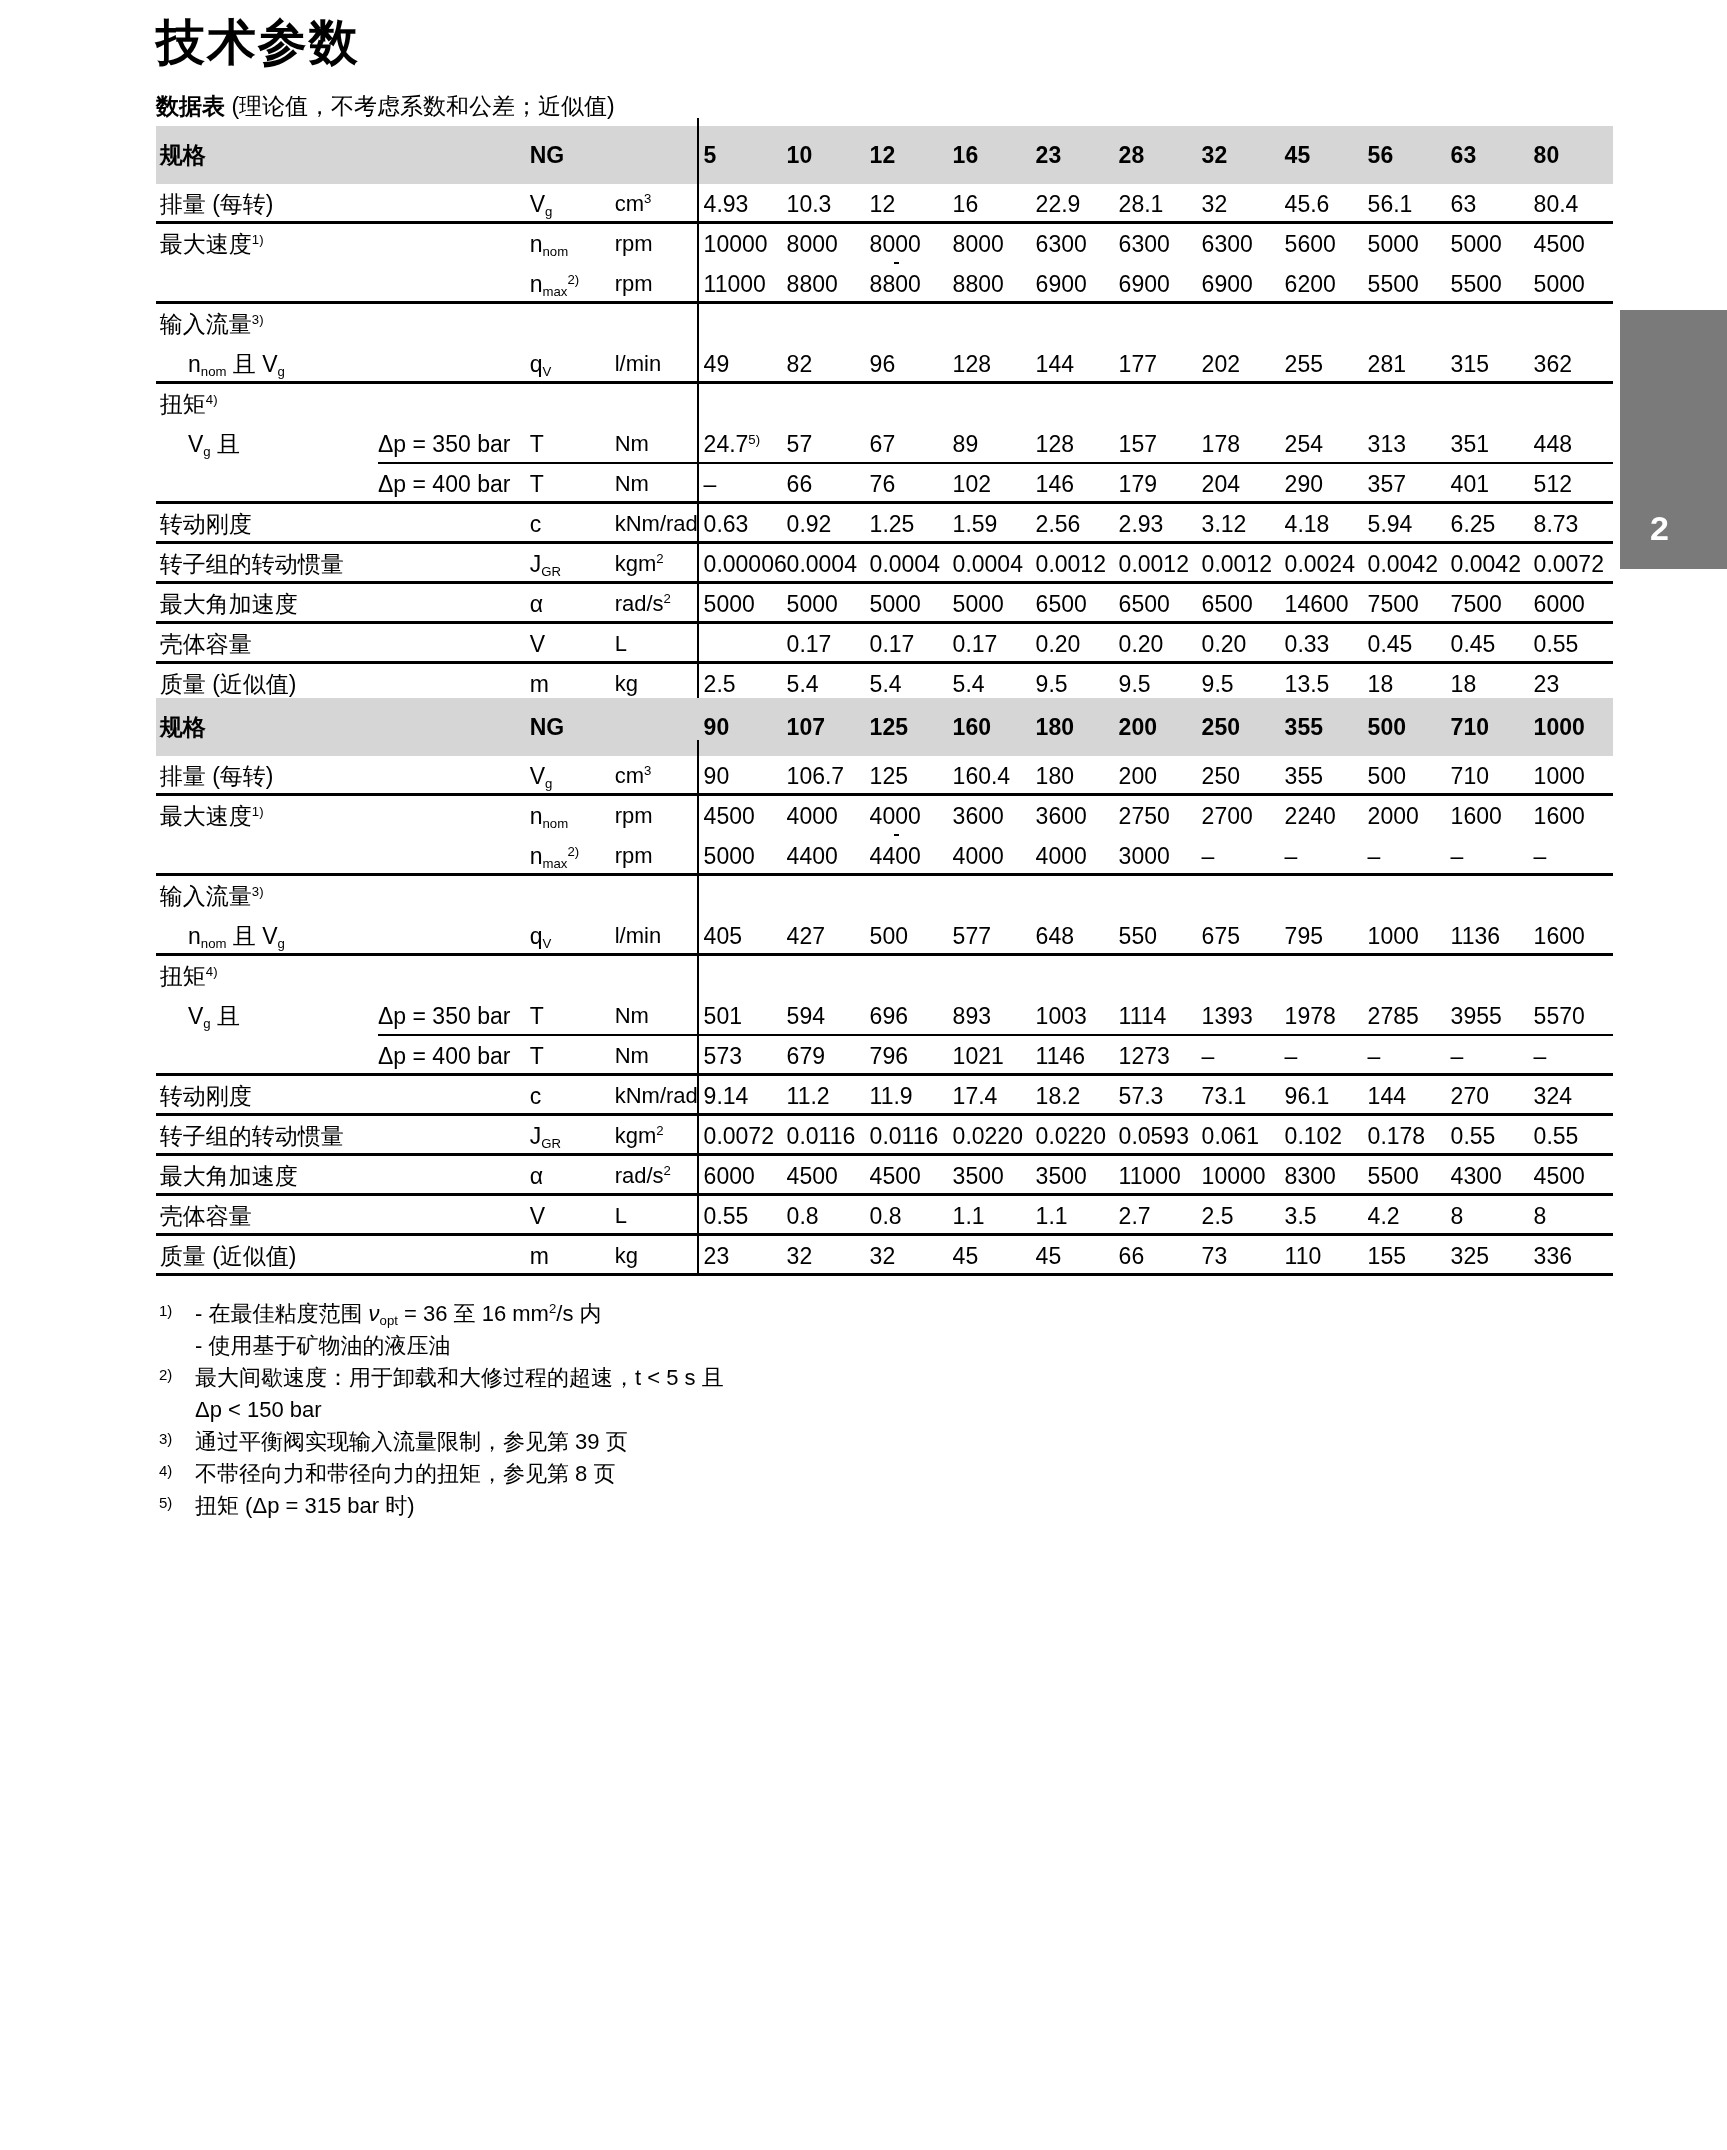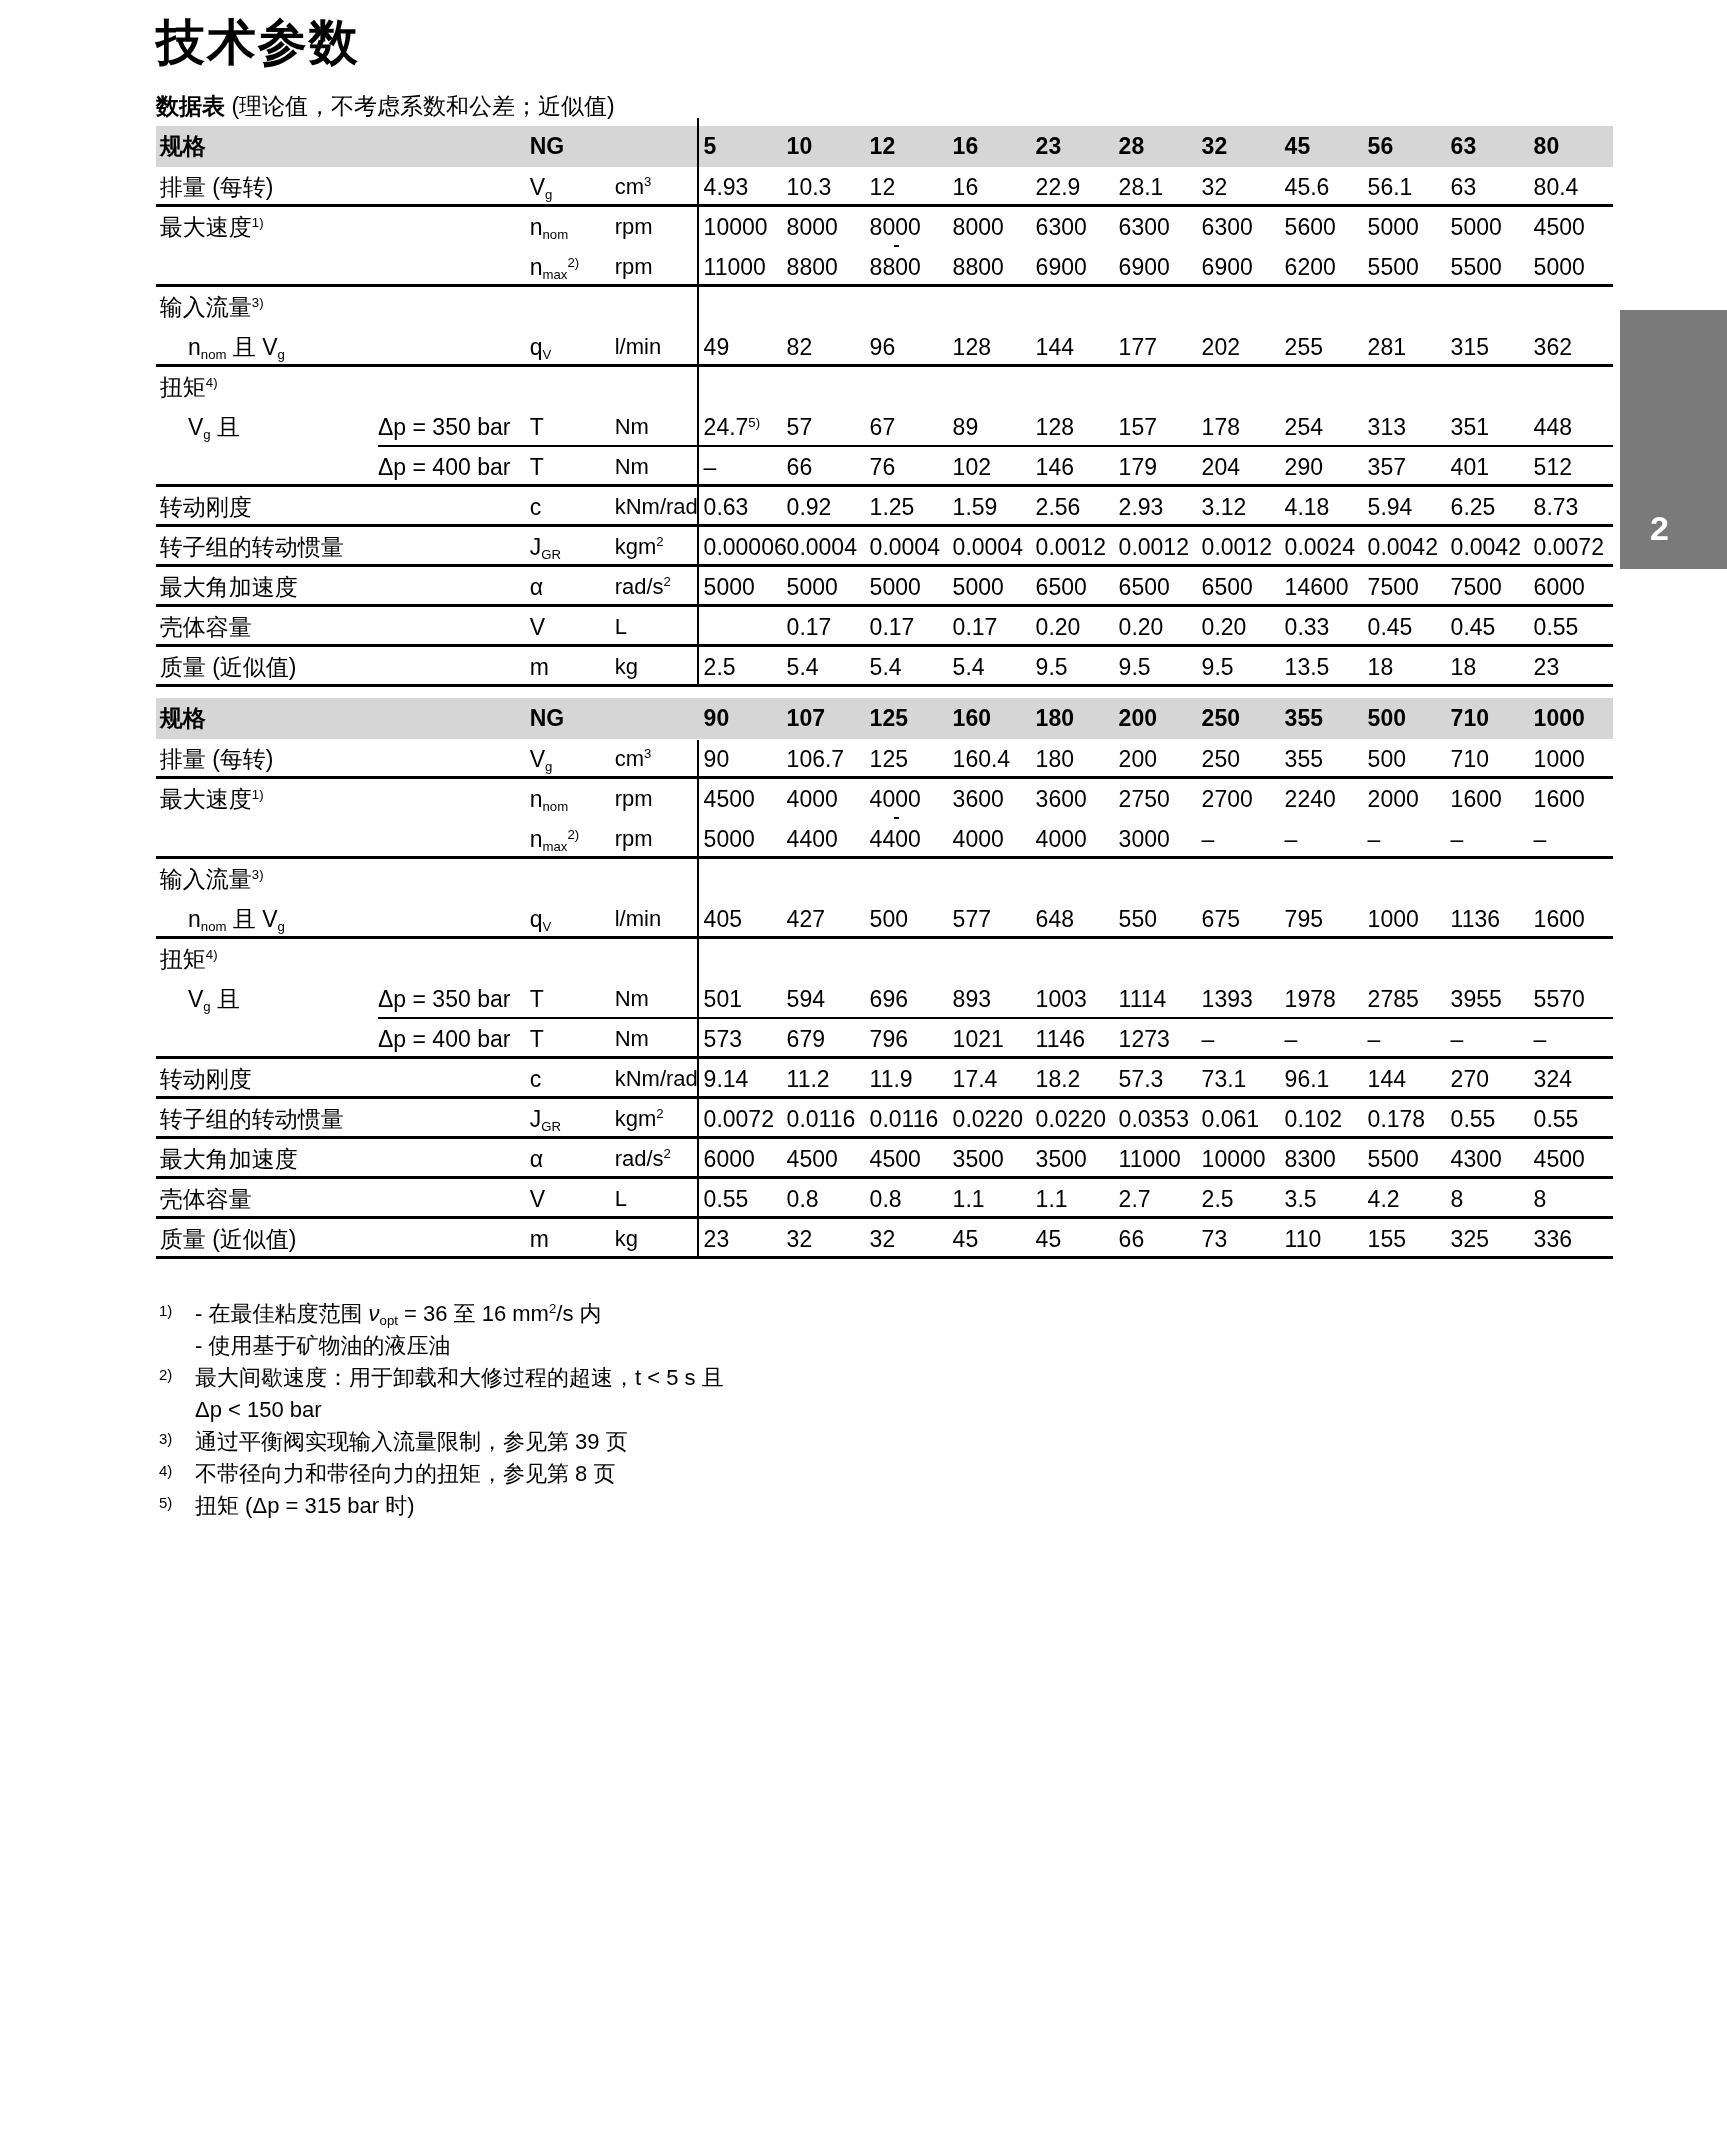--- a/index.html
+++ b/index.html
@@ -9,21 +9,21 @@
   .title{position:absolute;left:156px;top:9.5px;font-size:49px;font-weight:bold;letter-spacing:1.9px;white-space:nowrap;}
   .subtitle{position:absolute;left:156px;top:91px;font-size:23px;white-space:nowrap;}
   .subtitle .b{font-weight:bold;}
 
   .tbl{position:absolute;left:156px;width:1457px;}
   #table1{top:126px;}
   #table2{top:698px;}
 
   .trow{display:grid;grid-template-columns:222px 147px 85px 87px repeat(11,83px);
         height:40px;position:relative;align-items:center;font-size:23px;line-height:1;}
-  .thead{height:41px;background:var(--header-bg,#d6d6d6);font-weight:bold;}
+  .thead{height:58px;background:var(--header-bg,#d6d6d6);font-weight:bold;}
   .c{white-space:nowrap;overflow:visible;}
   .lab{grid-column:1/3;padding-left:3.8px;}
   .lab.narrow{grid-column:1/2;}
   .lab.ind{padding-left:32px;}
   .sublab{grid-column:2/3;}
   .sym{grid-column:3/4;padding-left:4.7px;}
   .sym2{grid-column:3/5;padding-left:4.7px;}
   .unit{grid-column:4/5;padding-left:4.7px;font-size:22px;}
   .val{padding-left:6.6px;}
   .thead .val{font-size:23px;}
@@ -422,21 +422,21 @@
       </div>
       <div class="trow">
         <div class="c lab"><span>转子组的转动惯量</span></div>
         <div class="c sym"><span>J</span><sub>GR</sub></div>
         <div class="c unit"><span>kgm</span><sup>2</sup></div>
         <div class="c val" style="grid-column: 5;"><span>0.0072</span></div>
         <div class="c val" style="grid-column: 6;"><span>0.0116</span></div>
         <div class="c val" style="grid-column: 7;"><span>0.0116</span></div>
         <div class="c val" style="grid-column: 8;"><span>0.0220</span></div>
         <div class="c val" style="grid-column: 9;"><span>0.0220</span></div>
-        <div class="c val" style="grid-column: 10;"><span>0.0353</span></div>
+        <div class="c val" style="grid-column: 10;"><span>0.0593</span></div>
         <div class="c val" style="grid-column: 11;"><span>0.061</span></div>
         <div class="c val" style="grid-column: 12;"><span>0.102</span></div>
         <div class="c val" style="grid-column: 13;"><span>0.178</span></div>
         <div class="c val" style="grid-column: 14;"><span>0.55</span></div>
         <div class="c val" style="grid-column: 15;"><span>0.55</span></div>
         <div class="rule full"></div>
       </div>
       <div class="trow">
         <div class="c lab"><span>最大角加速度</span></div>
         <div class="c sym"><span>α</span></div>

